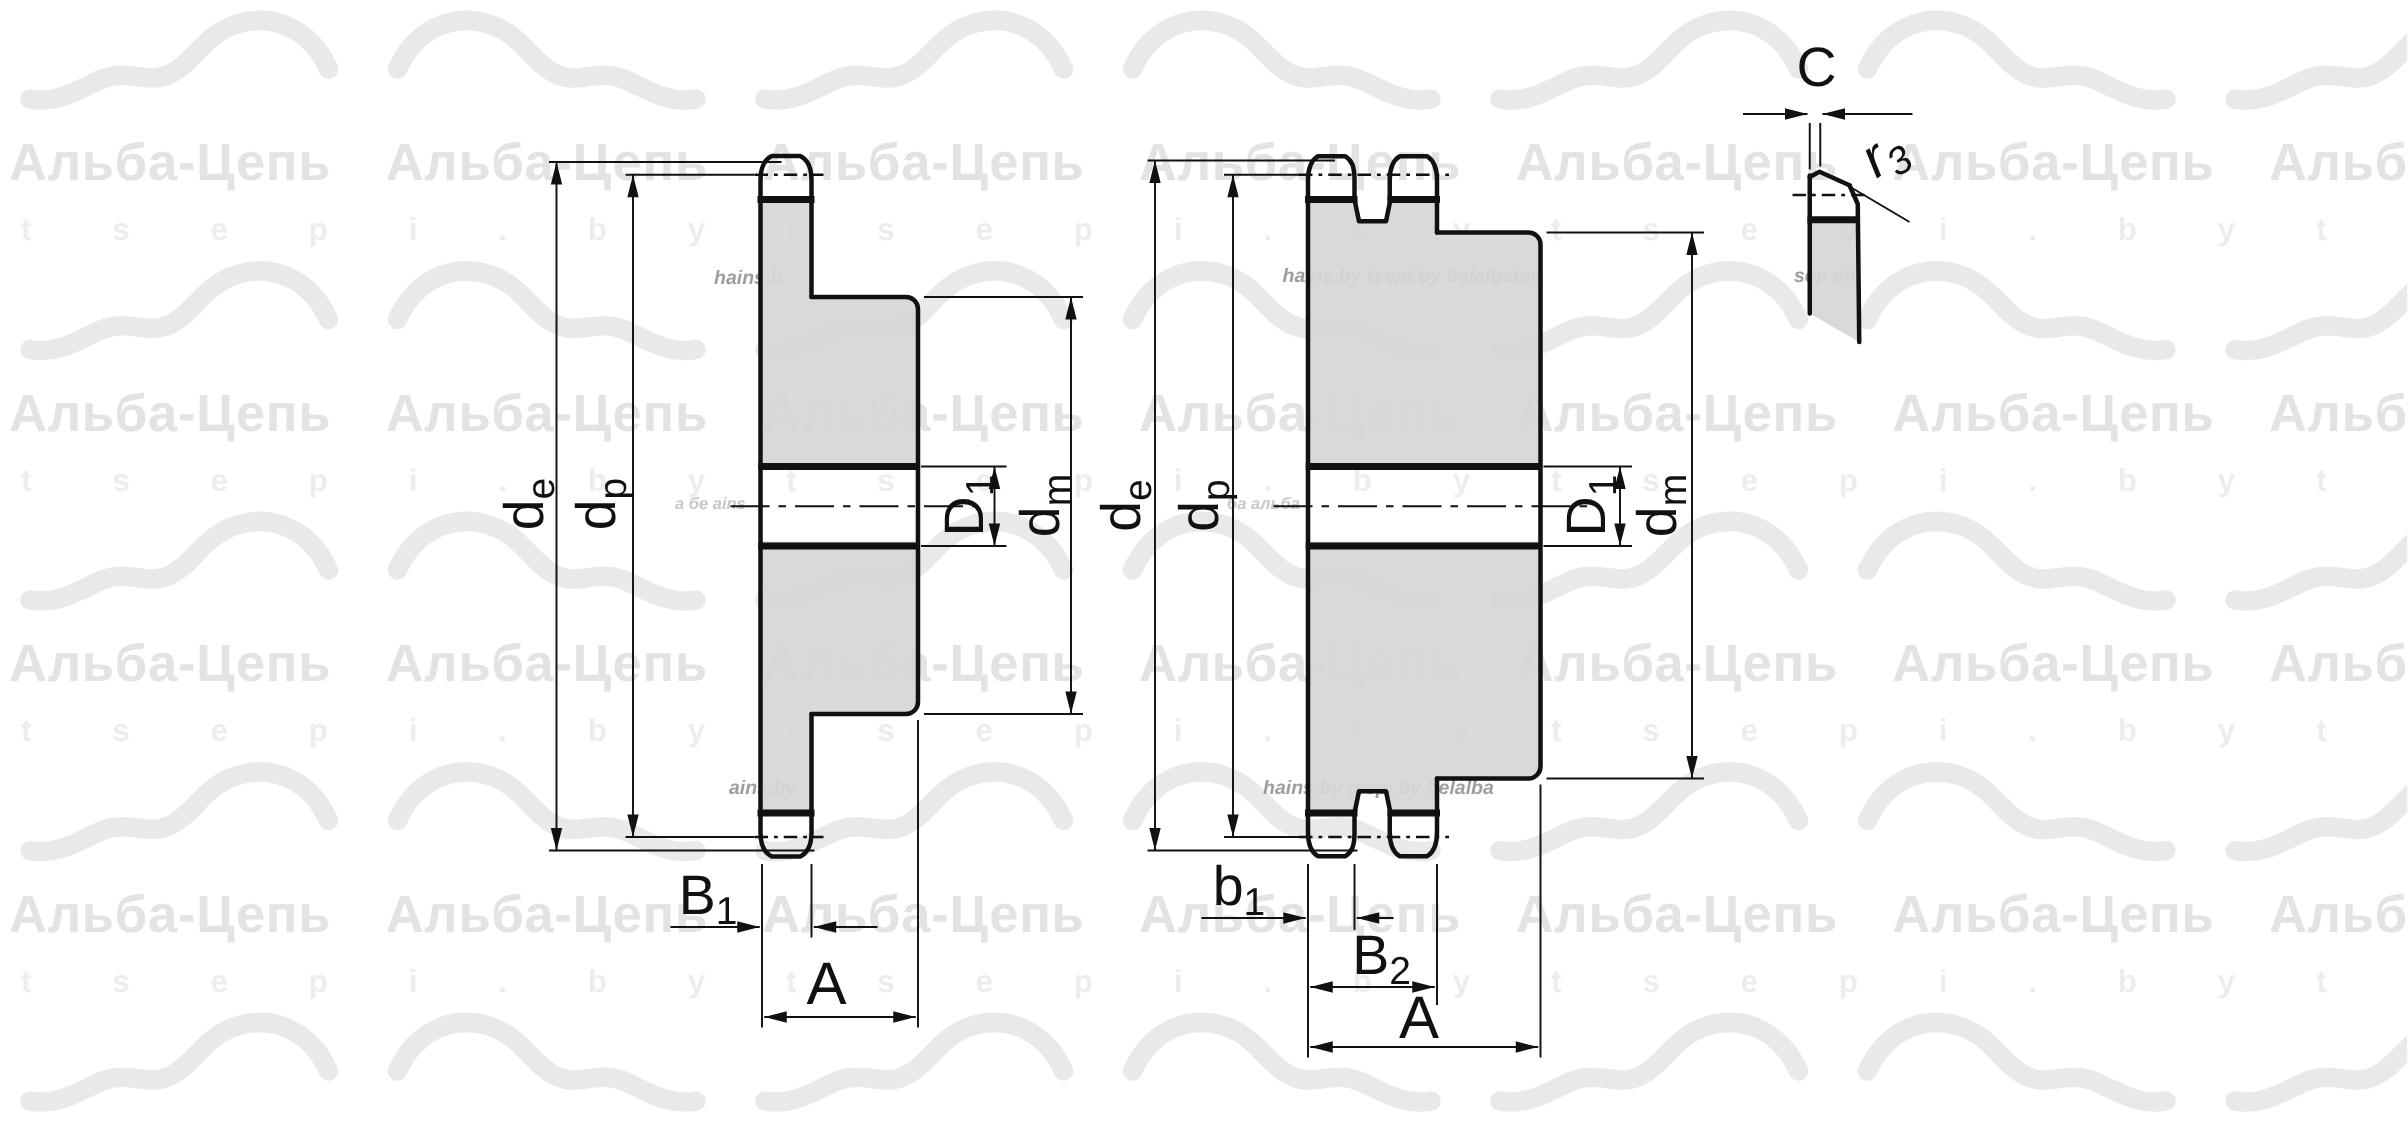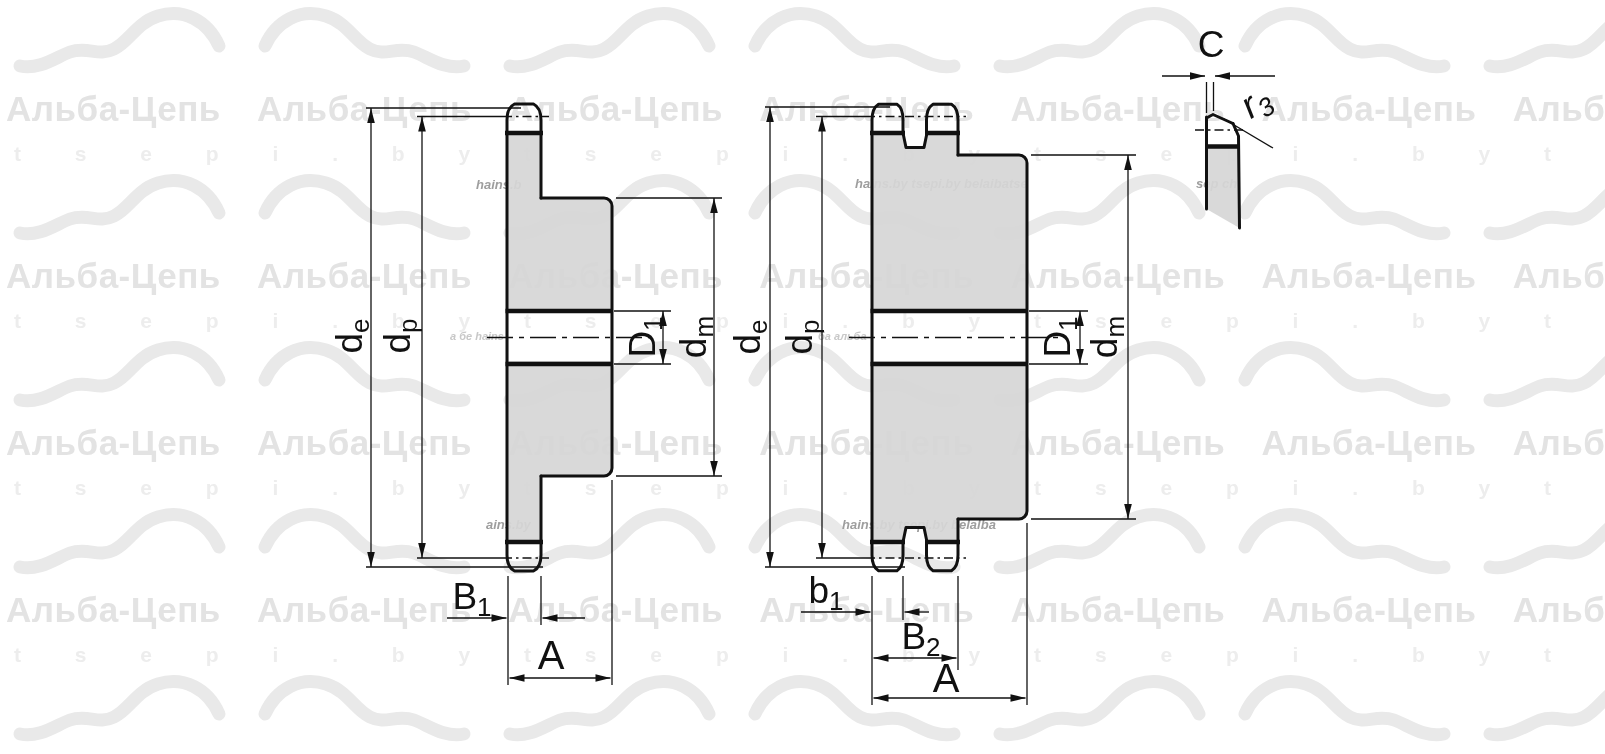--- a/index.html
+++ b/index.html
@@ -100,21 +100,21 @@
     <div class="wm-url" style="top:142px">t s e p i . b y   t s e p i . b y   t s e p i . b y   t s e p i . b y</div>
     <div class="wm-url" style="top:309px">t s e p i . b y   t s e p i . b y   t s e p i . b y   t s e p i . b y</div>
     <div class="wm-url" style="top:476px">t s e p i . b y   t s e p i . b y   t s e p i . b y   t s e p i . b y</div>
     <div class="wm-url" style="top:643px">t s e p i . b y   t s e p i . b y   t s e p i . b y   t s e p i . b y</div>
 
     <span class="wm-frag" style="left:476px;top:177px">hains.b</span>
     <span class="wm-frag" style="left:855px;top:176px">hains.by   tsepi.by   belaibatse</span>
     <span class="wm-frag" style="left:1196px;top:176px">sep  ch</span>
     <span class="wm-frag" style="left:486px;top:517px">ains.by</span>
     <span class="wm-frag" style="left:842px;top:517px">hains.by   tsepi.by   belalba</span>
-    <span class="wm-frag tiny" style="left:450px;top:330px">а    бе   hains</span>
+    <span class="wm-frag tiny" style="left:450px;top:330px">а    бе   ains</span>
     <span class="wm-frag tiny" style="left:818px;top:330px">ба    альба</span>
   </div>
 
   <svg class="drawing" width="1605" height="754" viewBox="0 0 1605 754">
     <defs>
       <marker id="arr" markerUnits="userSpaceOnUse" markerWidth="16" markerHeight="10" viewBox="0 0 16 10" refX="15.5" refY="5" orient="auto-start-reverse">
         <path d="M0.5,1.2 L15.5,5 L0.5,8.8 Z" fill="var(--line)"></path>
       </marker>
     </defs>
 

